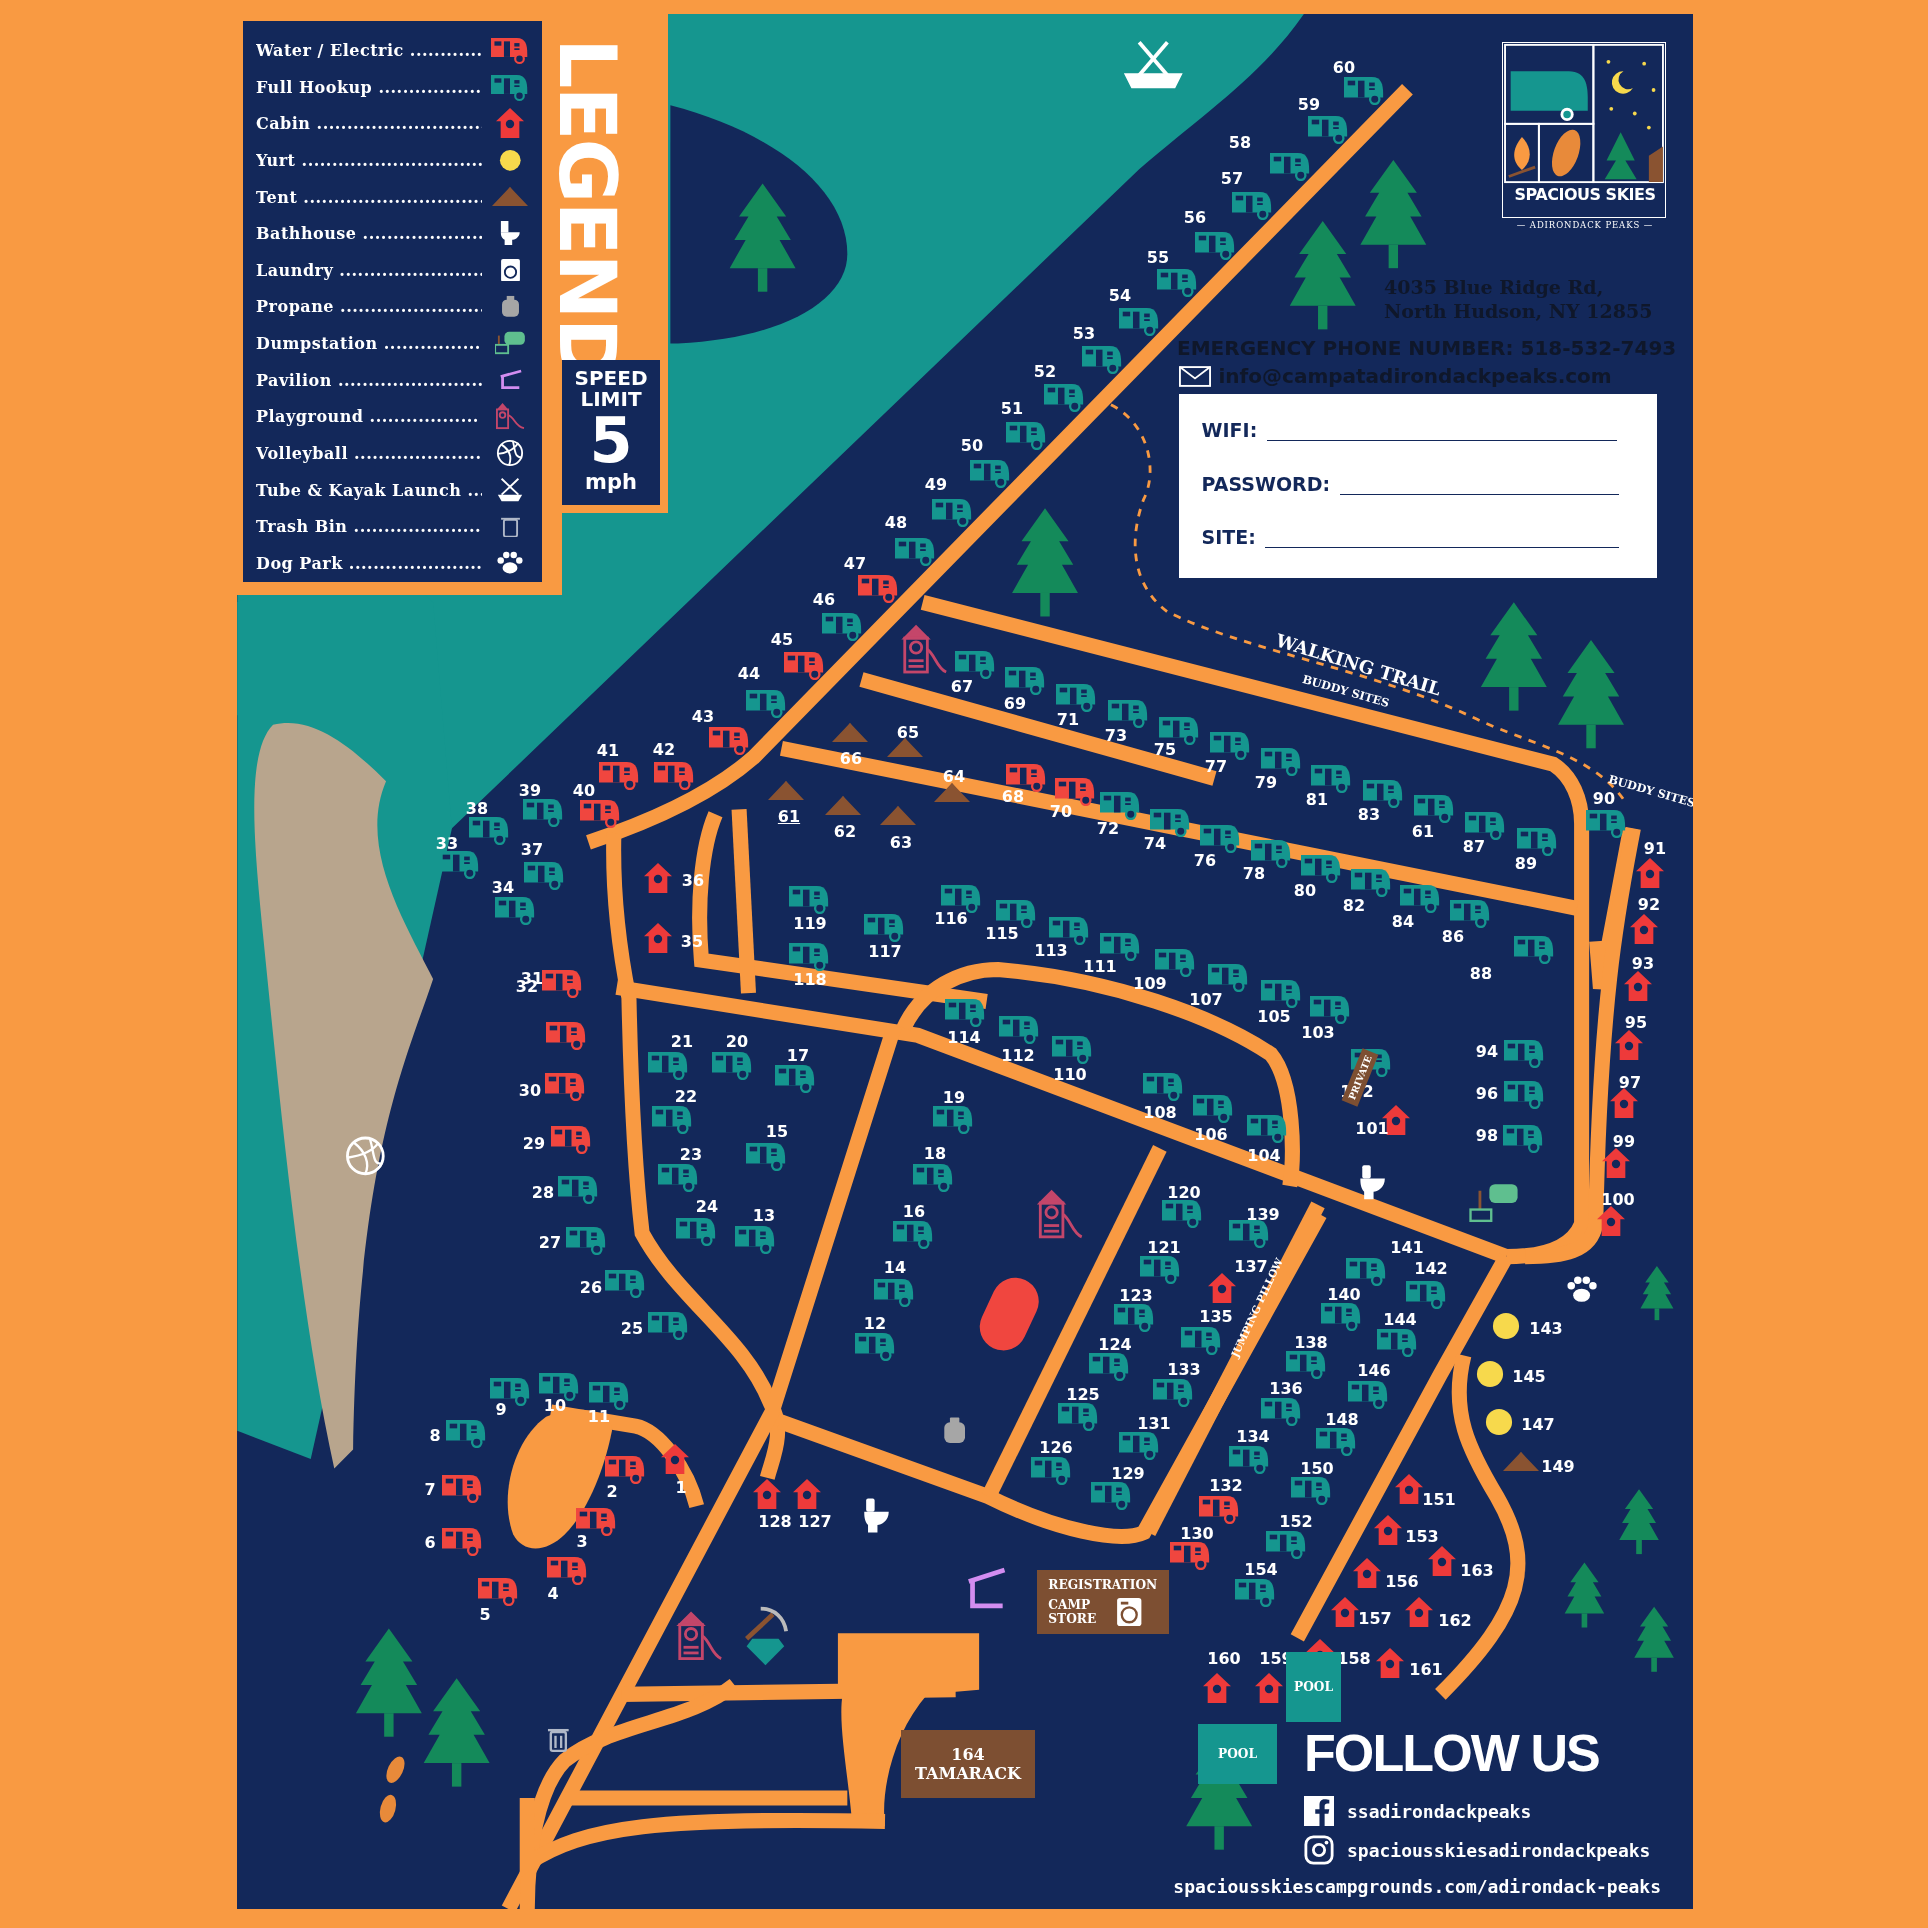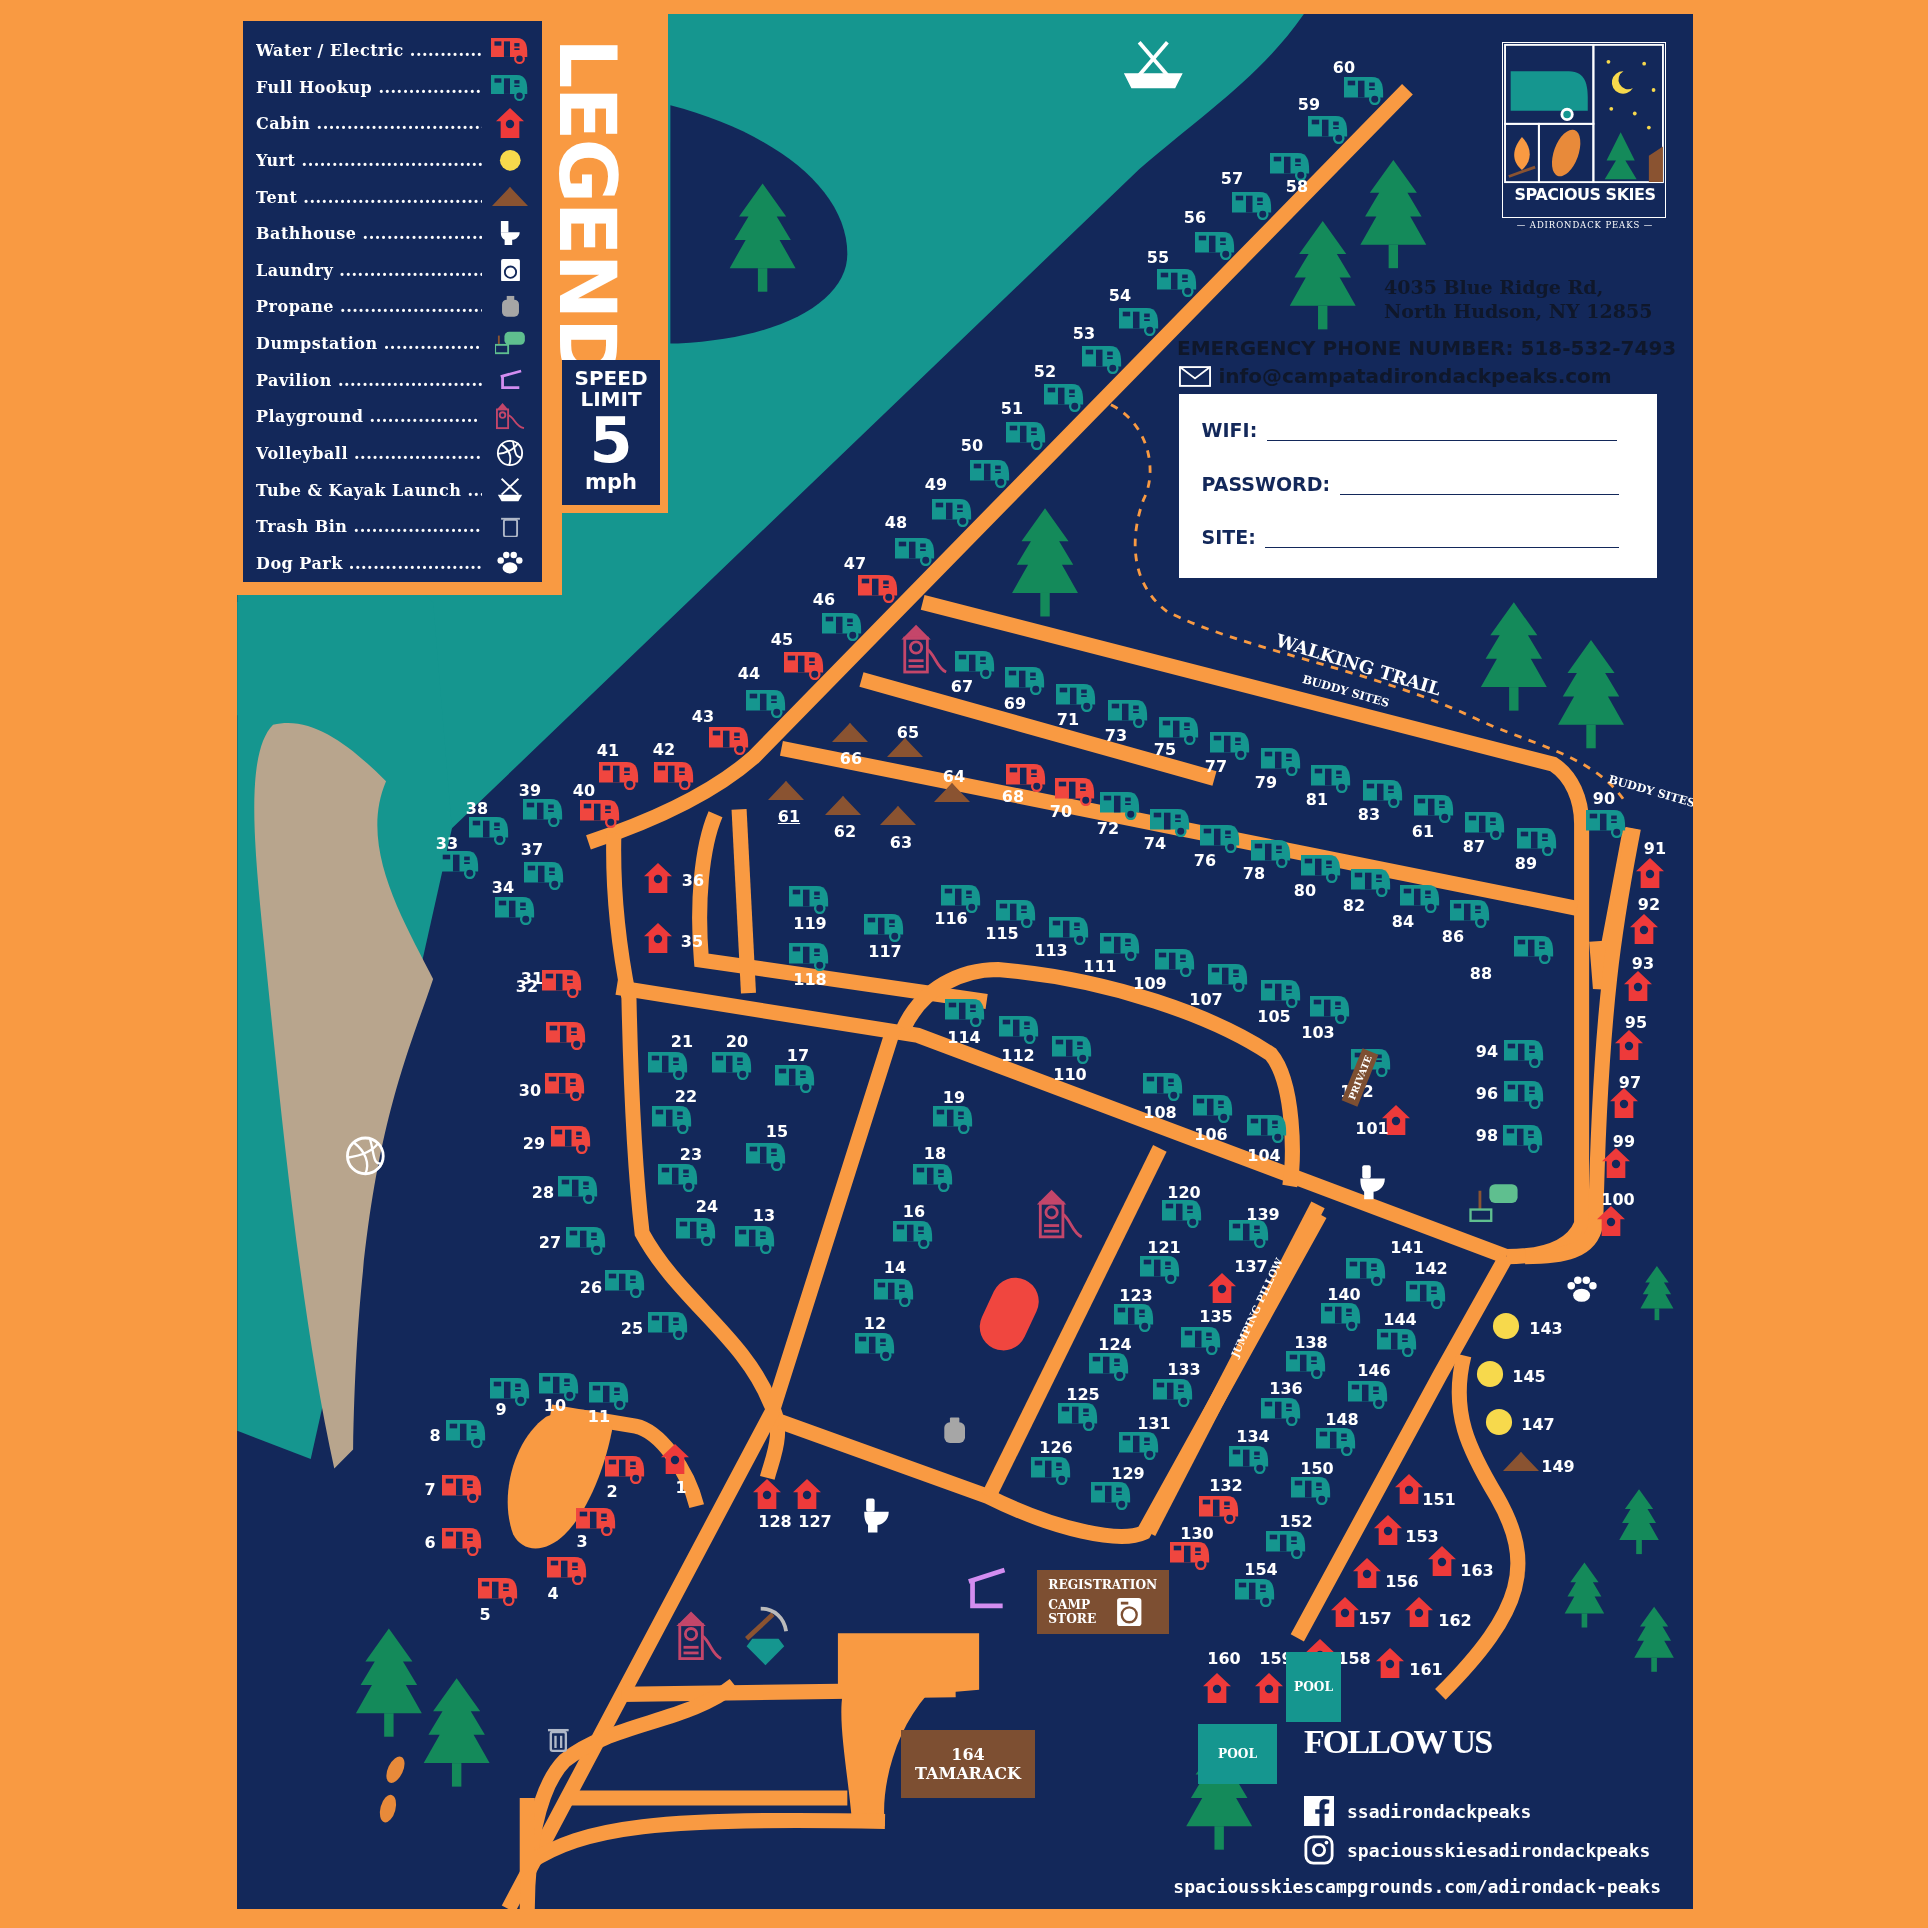--- a/index.html
+++ b/index.html
@@ -28,21 +28,21 @@
   #card{position:absolute;left:1179px;top:394px;width:478px;height:184px;background:#fff;}
   .card-row{position:absolute;left:22.6px;display:flex;align-items:flex-end;color:#13285a;font-family:"DejaVu Sans",sans-serif;font-weight:bold;font-size:19px;}
   .card-line{border-bottom:1.9px solid #13285a;height:17px;margin-left:9.4px;}
   
   #logo{position:absolute;left:1502px;top:42px;width:162px;height:174px;border:1.9px solid #fff;}
   #logo-name{position:absolute;left:1502px;top:185px;width:166px;text-align:center;color:#fff;font-family:"DejaVu Sans",sans-serif;font-weight:bold;font-size:16px;letter-spacing:-0.5px;}
   #logo-sub{position:absolute;left:1502px;top:220px;width:166px;text-align:center;color:#fff;font-family:"DejaVu Serif",serif;font-size:8.5px;letter-spacing:0.9px;}
   
   .map-label{position:absolute;color:#fff;font-family:"DejaVu Serif",serif;font-weight:bold;white-space:nowrap;}
   .box{position:absolute;display:flex;align-items:center;justify-content:center;flex-direction:column;color:#fff;font-family:"DejaVu Serif",serif;font-weight:bold;text-align:center;}
-  #follow{position:absolute;left:1304px;top:1723px;color:#fff;font-family:Liberation Serif, serif;font-weight:bold;font-size:34px;letter-spacing:-1.9px;}
+  #follow{position:absolute;left:1304px;top:1723px;color:#fff;font-family:Liberation Sans, sans-serif;font-weight:bold;font-size:52px;letter-spacing:-1.9px;}
   .social{position:absolute;left:1304px;display:flex;align-items:center;gap:13px;color:#fff;font-family:"DejaVu Sans Mono",monospace;font-weight:bold;font-size:18px;}
   #website{position:absolute;right:267px;top:1876px;color:#fff;font-family:"DejaVu Sans Mono",monospace;font-weight:bold;font-size:18px;}
 </style>
 </head>
 <body>
 
 <div id="map">
   <svg id="roads" width="1456" height="1895" viewBox="252 15 1546 2013">
 
     <path d="M252 15 L1385 15 C1340 80 1280 120 1210 180 L480 880 L420 830 C350 780 300 760 252 760 Z" fill="#15968f"></path>
@@ -723,21 +723,21 @@
           </svg></span></div>
       <div class="num" style="left: 995px; top: 165px;">57</div>
       <div class="site" style="left: 1033px; top: 137px;"><span><svg width="41" height="30" viewBox="0 0 44 32">
             <path d="M0 2 L30 2 C40 2 42 10 42 20 L42 24 L0 24 Z" fill="#15968f"></path>
             <rect x="4" y="6" width="8" height="5" fill="#13285a"></rect>
             <rect x="15" y="6" width="7" height="18" fill="#13285a"></rect>
             <rect x="27" y="8" width="6" height="4" fill="#13285a"></rect>
             <rect x="27" y="14" width="6" height="2" fill="#13285a"></rect>
             <circle cx="33" cy="26" r="5" fill="#13285a" stroke="#15968f" stroke-width="2.5"></circle>
           </svg></span></div>
-      <div class="num" style="left: 1060px; top: 129px; margin-top: 44px;">58</div>
+      <div class="num" style="left: 1003px; top: 129px;">58</div>
       <div class="site" style="left: 1071px; top: 100px;"><span><svg width="41" height="30" viewBox="0 0 44 32">
             <path d="M0 2 L30 2 C40 2 42 10 42 20 L42 24 L0 24 Z" fill="#15968f"></path>
             <rect x="4" y="6" width="8" height="5" fill="#13285a"></rect>
             <rect x="15" y="6" width="7" height="18" fill="#13285a"></rect>
             <rect x="27" y="8" width="6" height="4" fill="#13285a"></rect>
             <rect x="27" y="14" width="6" height="2" fill="#13285a"></rect>
             <circle cx="33" cy="26" r="5" fill="#13285a" stroke="#15968f" stroke-width="2.5"></circle>
           </svg></span></div>
       <div class="num" style="left: 1072px; top: 91px;">59</div>
       <div class="site" style="left: 1107px; top: 61px;"><span><svg width="41" height="30" viewBox="0 0 44 32">

